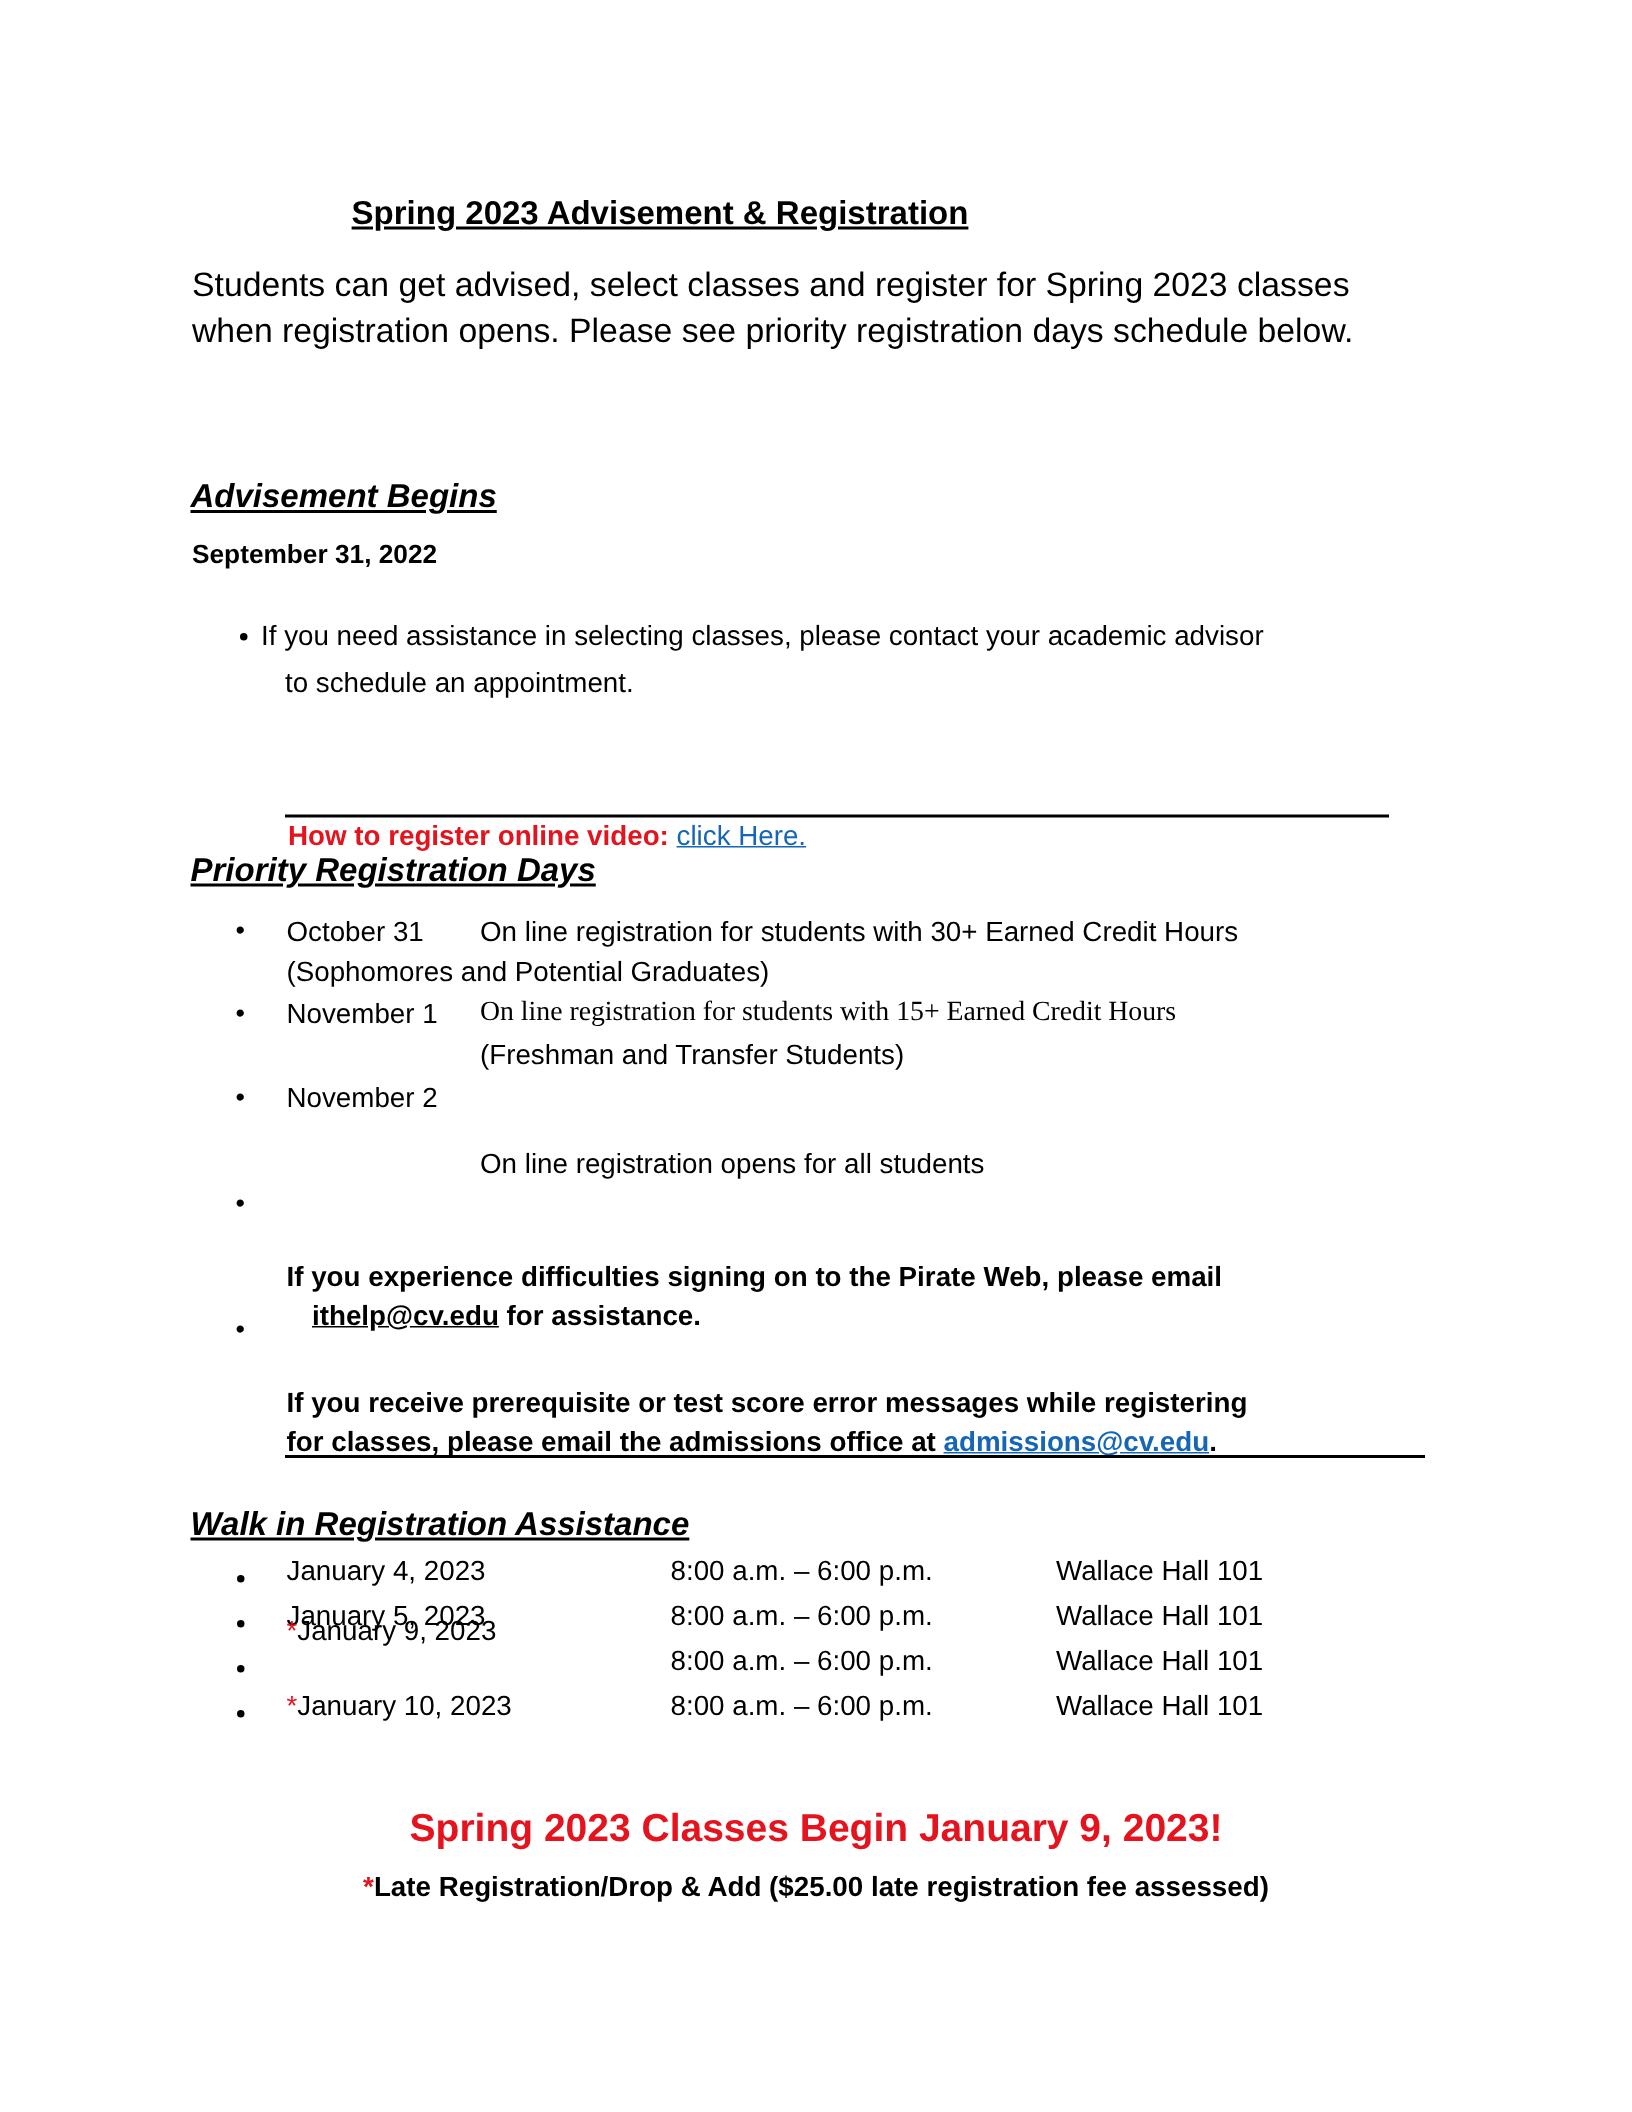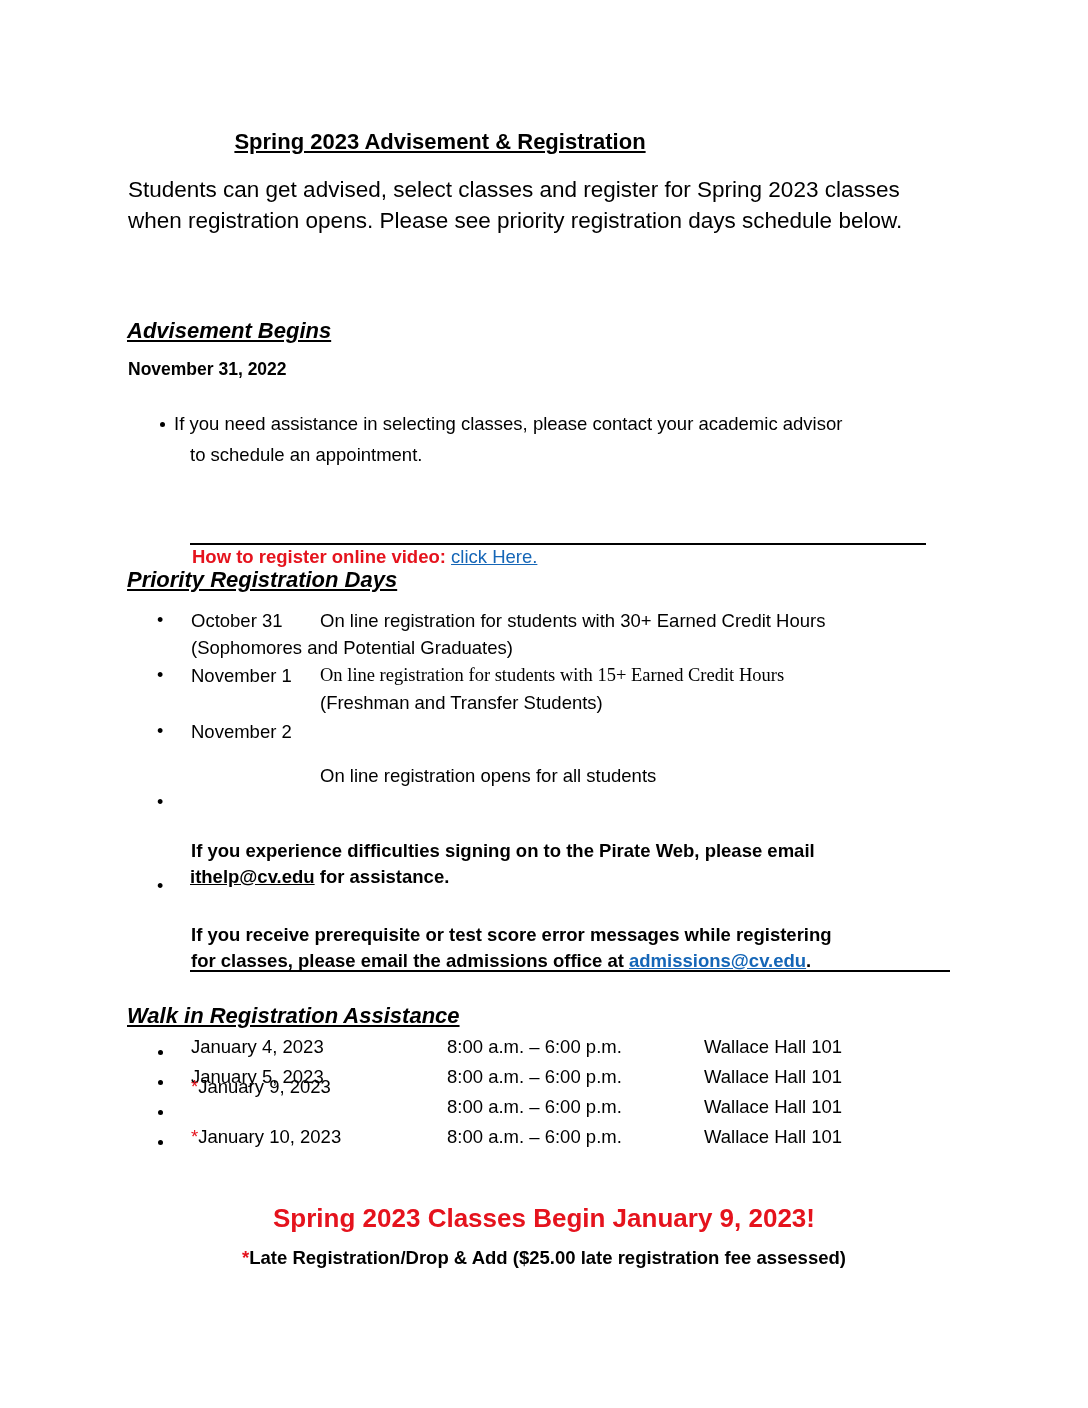--- a/index.html
+++ b/index.html
@@ -21,21 +21,21 @@
   .dot-small { position: absolute; width: 5px; height: 5px; border-radius: 50%; background: #000; }
 </style>
 </head>
 <body>
 
 <div class="abs title"><span>Spring 2023 Advisement &amp; Registration</span></div>
 
 <div class="abs intro">Students can get advised, select classes and register for Spring 2023 classes when registration opens.  Please see priority registration days schedule below.</div>
 
 <div class="abs h2" style="top:318px;">Advisement Begins</div>
-<div class="abs date-bold">November 31, 2022</div>
+<div class="abs date-bold">September 31, 2022</div>
 
 <div class="dot-small" style="left:160px; top:422px;"></div>
 <div class="abs body17" style="left:174px; top:413px;text-align:center;">If you need assistance in selecting classes, please contact your academic advisor</div>
 <div class="abs body17" style="left:190px; top:444px;">to schedule an appointment.</div>
 
 <div class="abs bold17" style="left:192px; top:498px;">
   <span class="red">How to register online video:</span>
   <a class="link" style="font-weight:normal;">click Here.</a>
 </div>
 
@@ -52,21 +52,21 @@
 <div class="abs body17" style="left:191px; top:665px;text-align:right;">November 1</div>
 <div class="abs body17" style="left:320px; top:665px;font-family:Liberation Serif, serif;">On line registration for students with 15+ Earned Credit Hours</div>
 <div class="abs body17" style="left:320px; top:692px;">(Freshman and Transfer Students)</div>
 
 <div class="bullet" style="left:157px; top:721px;">•</div>
 <div class="abs body17" style="left:191px; top:721px;">November 2</div>
 <div class="abs body17" style="left:320px; top:721px;margin-top:44px;">On line registration opens for all students</div>
 
 <div class="bullet" style="left:157px; top:792px;">•</div>
 <div class="abs bold17" style="left:191px; top:792px;">If you experience difficulties signing on to the Pirate Web, please email</div>
-<div class="abs bold17" style="left:190px; top:818px;">
+<div class="abs bold17" style="left:208px; top:818px;">
   <a style="text-decoration:underline; color:#000;">ithelp@cv.edu</a><span> for assistance.</span>
 </div>
 
 <div class="bullet" style="left:157px; top:876px;">•</div>
 <div class="abs bold17" style="left:191px; top:876px;">If you receive prerequisite or test score error messages while registering</div>
 <div class="abs bold17" style="left:191px; top:902px;">
   <span>for classes, please email the admissions office at </span><a class="link">admissions@cv.edu</a><span>.</span>
 </div>
 
 <div class="rule" style="left:190px; top:970px; width:760px;"></div>

